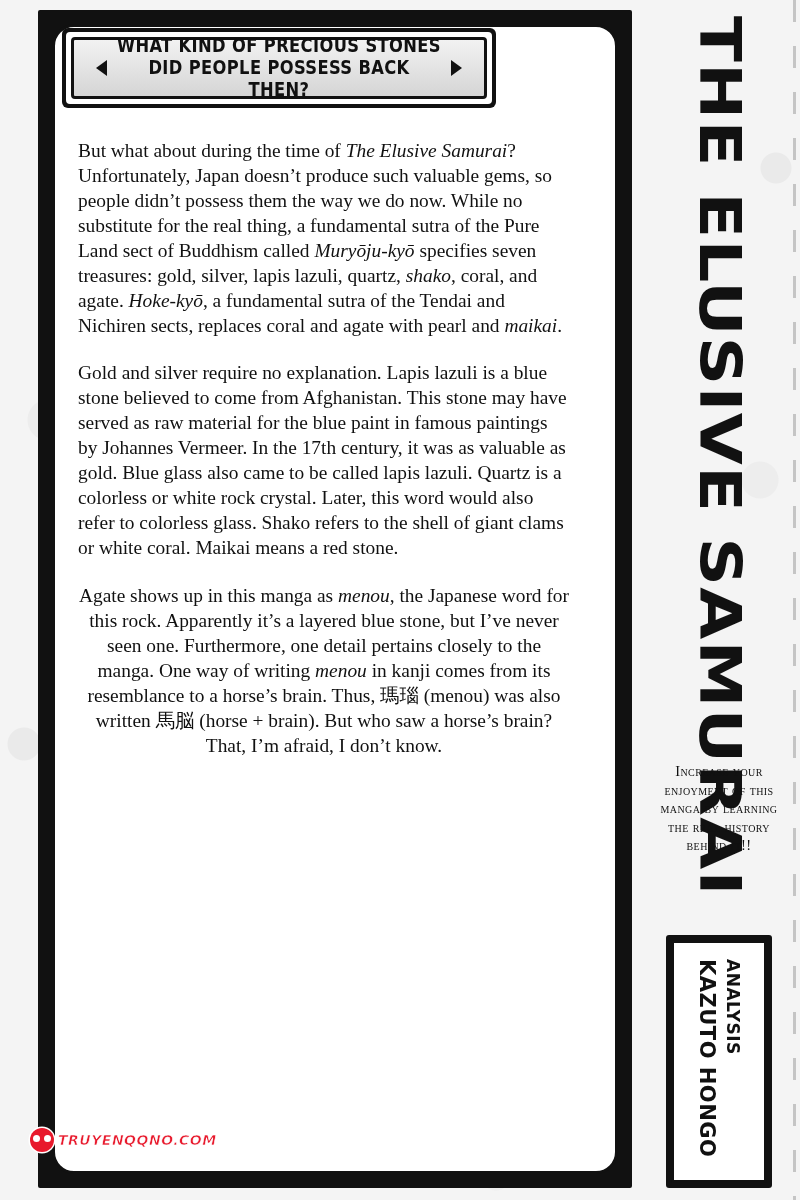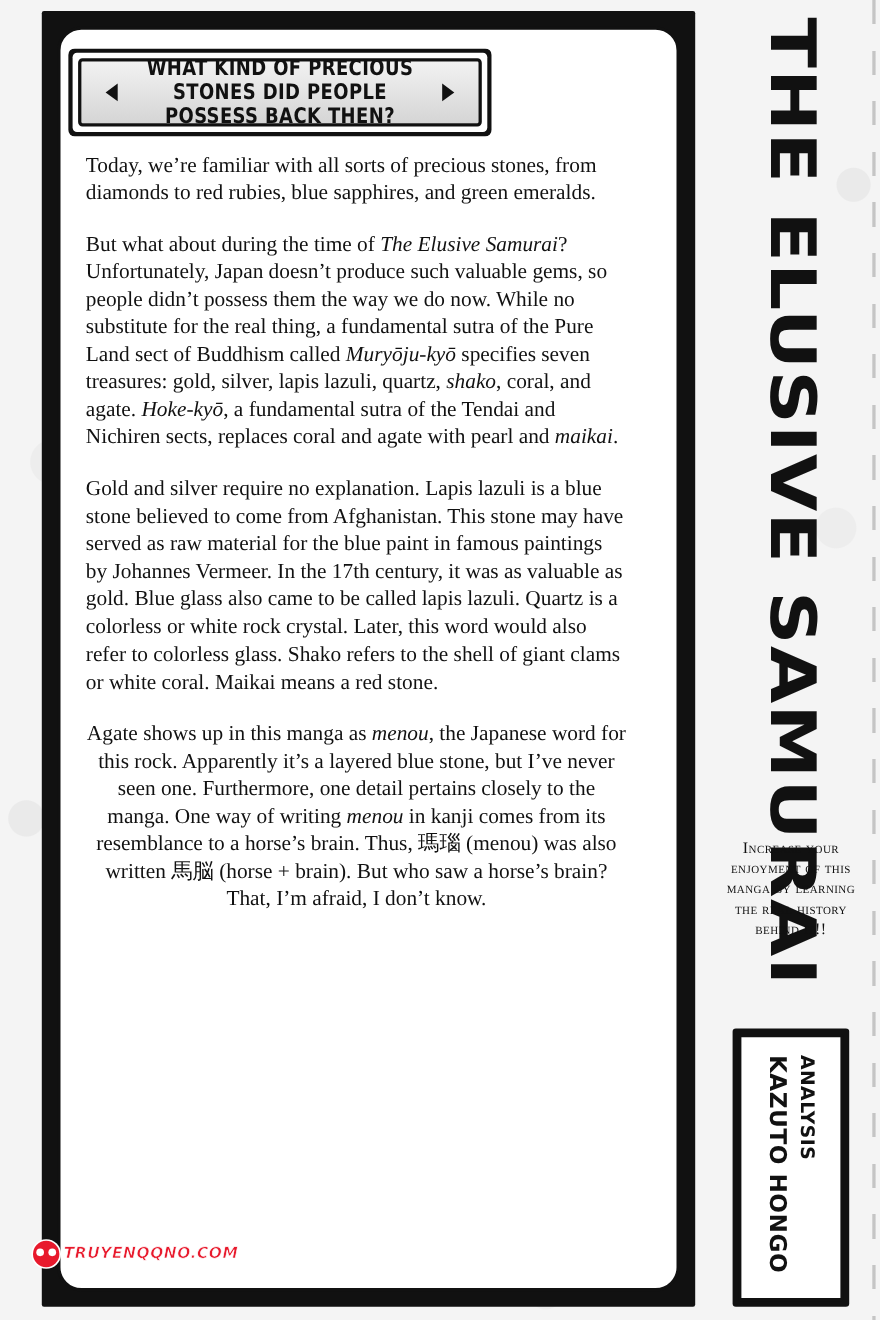--- a/index.html
+++ b/index.html
@@ -53,22 +53,22 @@
     bottom: 14px;
     background: #ffffff;
     border: 3px solid #111111;
     border-radius: 22px;
   }
 
   
   .plaque-wrap {
     position: absolute;
     left: 62px;
-    top: 44px;
-    width: 385px;
+    top: 28px;
+    width: 434px;
     height: 80px;
   }
   .plaque-outer {
     position: absolute;
     inset: 0;
     background: #111;
     border-radius: 6px;
     clip-path: polygon(0 0, 100% 0, 100% 100%, 0 100%);
   }
   .plaque-mid {
@@ -268,21 +268,20 @@
     <div class="plaque-outer"></div>
     <div class="plaque-mid"></div>
     <div class="plaque-inner">
       <span class="arrow arrow-left"></span>
       <span class="arrow arrow-right"></span>
       <div class="plaque-title">What kind of precious stones did people possess back then?</div>
     </div>
   </div>
 
   <div class="article">
-    <p>Today, we’re familiar with all sorts of precious stones, from diamonds to red rubies, blue sapphires, and green emeralds.</p>
     <p>But what about during the time of <i>The Elusive Samurai</i>? Unfortunately, Japan doesn’t produce such valuable gems, so people didn’t possess them the way we do now. While no substitute for the real thing, a fundamental sutra of the Pure Land sect of Buddhism called <i>Muryōju-kyō</i> specifies seven treasures: gold, silver, lapis lazuli, quartz, <i>shako</i>, coral, and agate. <i>Hoke-kyō</i>, a fundamental sutra of the Tendai and Nichiren sects, replaces coral and agate with pearl and <i>maikai</i>.</p>
     <p>Gold and silver require no explanation. Lapis lazuli is a blue stone believed to come from Afghanistan. This stone may have served as raw material for the blue paint in famous paintings by Johannes Vermeer. In the 17th century, it was as valuable as gold. Blue glass also came to be called lapis lazuli. Quartz is a colorless or white rock crystal. Later, this word would also refer to colorless glass. Shako refers to the shell of giant clams or white coral. Maikai means a red stone.</p>
     <p>Agate shows up in this manga as <i>menou</i>, the Japanese word for this rock. Apparently it’s a layered blue stone, but I’ve never seen one. Furthermore, one detail pertains closely to the manga. One way of writing <i>menou</i> in kanji comes from its resemblance to a horse’s brain. Thus, 瑪瑙 (menou) was also written 馬脳 (horse + brain). But who saw a horse’s brain? That, I’m afraid, I don’t know.</p>
   </div>
 
   <div class="watermark">
     <span class="wm-face"></span>
     <span class="wm-text">TRUYENQQNO.COM</span>
   </div>
 

